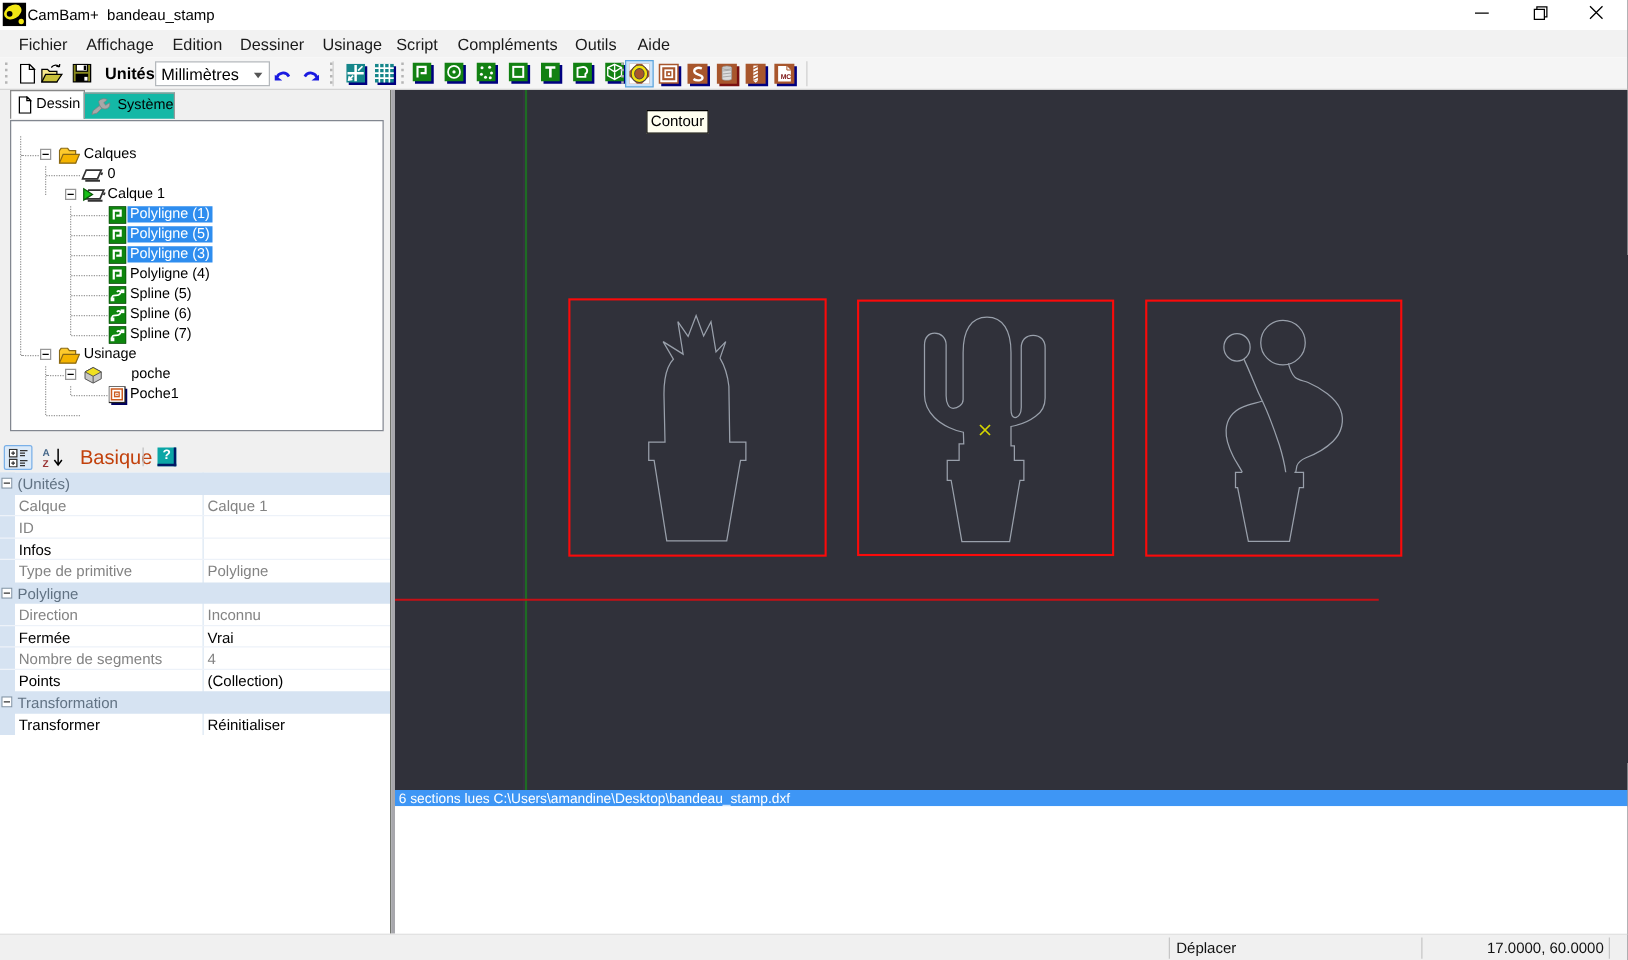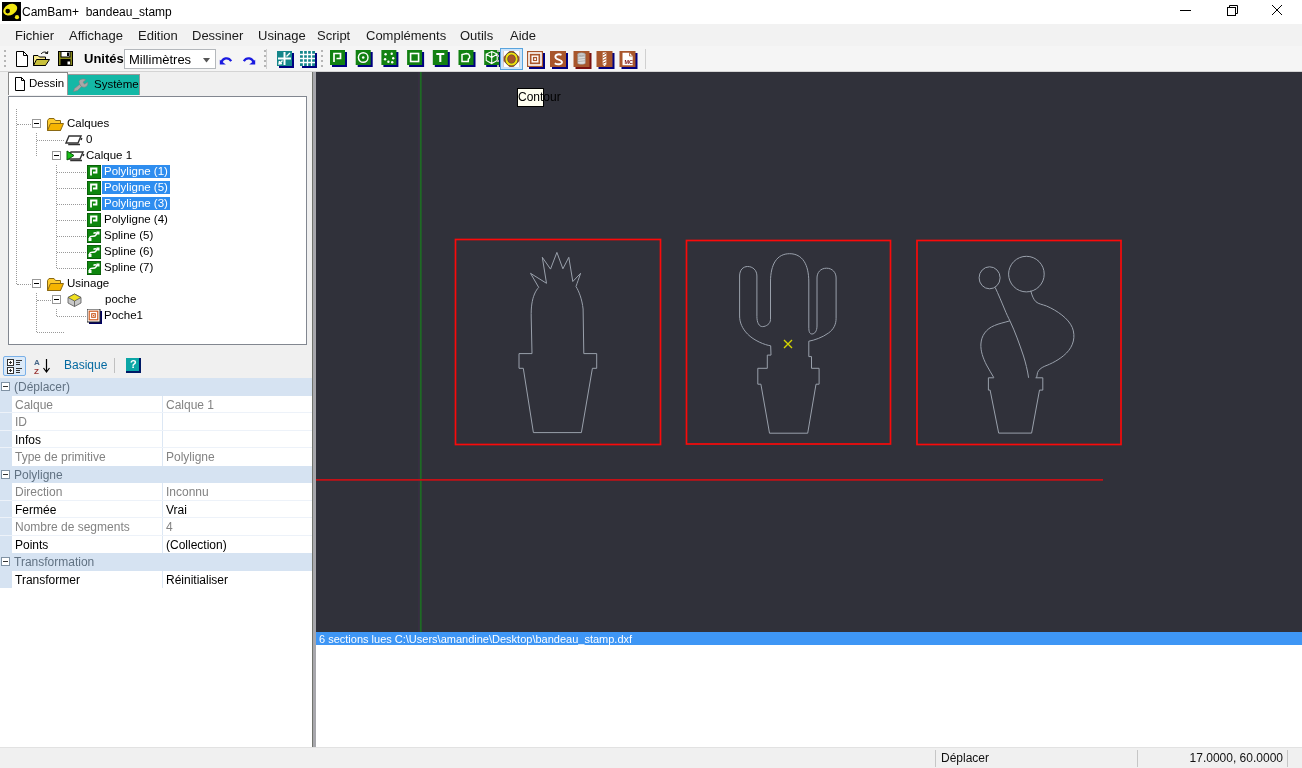--- a/index.html
+++ b/index.html
@@ -396,37 +396,37 @@
         <g stroke="#333" stroke-width="1">
             <path d="M9 1.5 H15 M9 3.5 H13 M9 5.5 H13 M9 9.5 H15 M9 11.5 H13 M9 13.5 H13"></path>
           </g>
       </svg>
     </div>
     <svg class="abs" style="left:34px;top:6px;" width="18" height="16" viewBox="0 0 18 16">
       <text x="0" y="7" font-size="8" font-weight="bold" fill="#446688" font-family="Liberation Sans">A</text>
       <text x="0" y="15.5" font-size="8" font-weight="bold" fill="#993333" font-family="Liberation Sans">Z</text>
       <path d="M12.5 1 V13 M9.5 10 L12.5 14 L15.5 10" fill="none" stroke="#000" stroke-width="1.2"></path>
     </svg>
-    <span class="abs" style="left:64px;top:6px;font-size:12px;color:#0369a1;">Basique</span>
+    <span class="abs" style="left:64px;top:6px;font-size:16px;color:#c2410c;">Basique</span>
     <div class="abs" style="left:114px;top:6px;width:1px;height:15px;background:#c0c0c0;"></div>
     <div class="abs" style="left:126px;top:6px;width:15px;height:15px;background:#0ba6a6;border-right:2px solid #001a66;border-bottom:2px solid #001a66;">
       <span class="abs" style="left:4px;top:0px;font-size:11px;font-weight:bold;color:#fff;">?</span>
     </div>
   </div>
   <div id="propgrid" class="abs" style="left:0;top:306px;width:313px;height:210.5px;background:#fff;border-bottom:1px solid #d0d8e8;">
 
     <div class="abs" style="left:0;top:0;width:12px;height:210px;background:#d6e3f2;"></div>
 
     <div class="abs" style="left:162px;top:0;width:1px;height:210px;background:#dce7f4;"></div>
     <div class="prow pcat" style="top:0;height:17.5px;">
         <svg class="abs" style="left:1px;top:4px;" width="9" height="9" viewBox="0 0 9 9">
           <rect x="0.5" y="0.5" width="8" height="8" fill="#fff" stroke="#8092a4"></rect>
           <path d="M2 4.5 H7" stroke="#333" stroke-width="1"></path>
         </svg>
-        <span class="abs" style="left:14px;top:2px;">(Déplacer)</span>
+        <span class="abs" style="left:14px;top:2px;">(Unités)</span>
       </div>
     <div class="prow" style="top:17.5px;height:17.5px;border-bottom:1px solid #edf2f9;">
         <span class="pname gray">Calque</span>
         <span class="pval gray">Calque 1</span>
       </div>
     <div class="prow" style="top:35px;height:17.5px;border-bottom:1px solid #edf2f9;">
         <span class="pname gray">ID</span>
       </div>
     <div class="prow" style="top:52.5px;height:17.5px;border-bottom:1px solid #edf2f9;">
         <span class="pname">Infos</span>
@@ -506,21 +506,21 @@
 
         <path d="M714.7 218.7 C716 223.5 717.5 227.5 720 229.8 C722.5 232 726.5 232.5 730.5 234 C741 238.5 752.5 246.5 756.3 255.5 C759.8 264.5 757.5 274 750.5 281 C743.5 288 734.5 292 728.8 294.2 C725 295.8 722.5 298 721.5 300.7 L720.6 305.8"></path>
         <ellipse cx="673.6" cy="205.8" rx="10.5" ry="11"></ellipse>
         <circle cx="710.4" cy="202.1" r="17.8"></circle>
       </g>
     </g>
 
     <path d="M468 268 L476 276 M476 268 L468 276" stroke="#d6d600" stroke-width="1.4"></path>
   </svg>
 
-  <div class="abs" style="left:201px;top:16px;width:27px;height:19px;background:#fffff0;border:1px solid #000;font-size:12px;color:#000;text-align:center;line-height:17px;">Contour</div>
+  <div class="abs" style="left:201px;top:16px;width:50px;height:19px;background:#fffff0;border:1px solid #000;font-size:12px;color:#000;text-align:center;line-height:17px;">Contour</div>
 </div>
 
 <div class="abs" style="left:316px;top:632px;width:986px;height:13px;background:#3e96f5;color:#fff;font-size:11px;">
   <span class="abs" style="left:3px;top:1px;">6 sections lues C:\Users\amandine\Desktop\bandeau_stamp.dxf</span>
 </div>
 <div class="abs" style="left:316px;top:645px;width:986px;height:102px;background:#ffffff;"></div>
 
 <div class="abs" id="statusbar" style="left:0;top:747px;width:1302px;height:33px;background:#f0f0f0;border-top:1px solid #e2e2e2;font-size:12px;color:#111;">
   <div class="abs" style="left:935px;top:2px;width:1px;height:17px;background:#c6c6c6;"></div>
   <span class="abs" style="left:941px;top:3px;">Déplacer</span>

